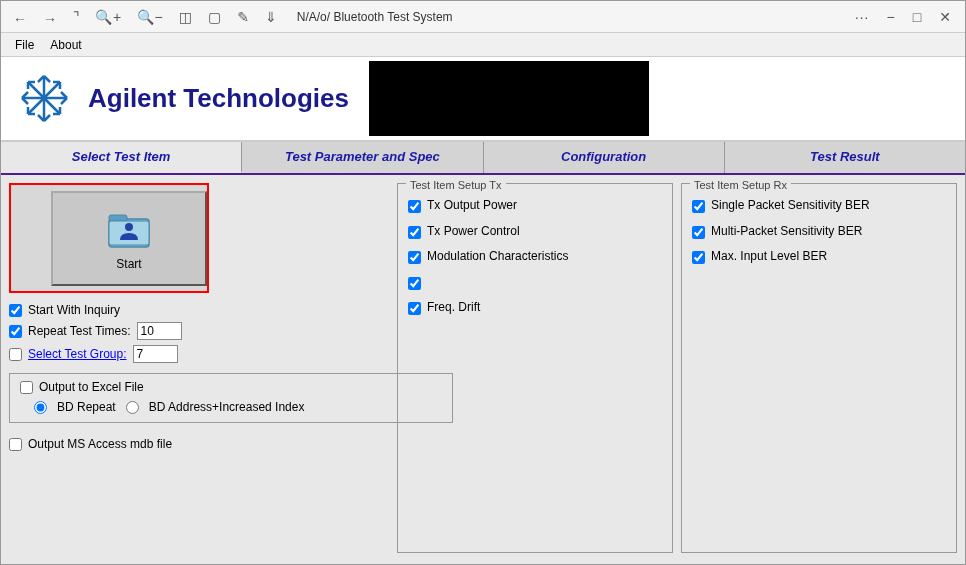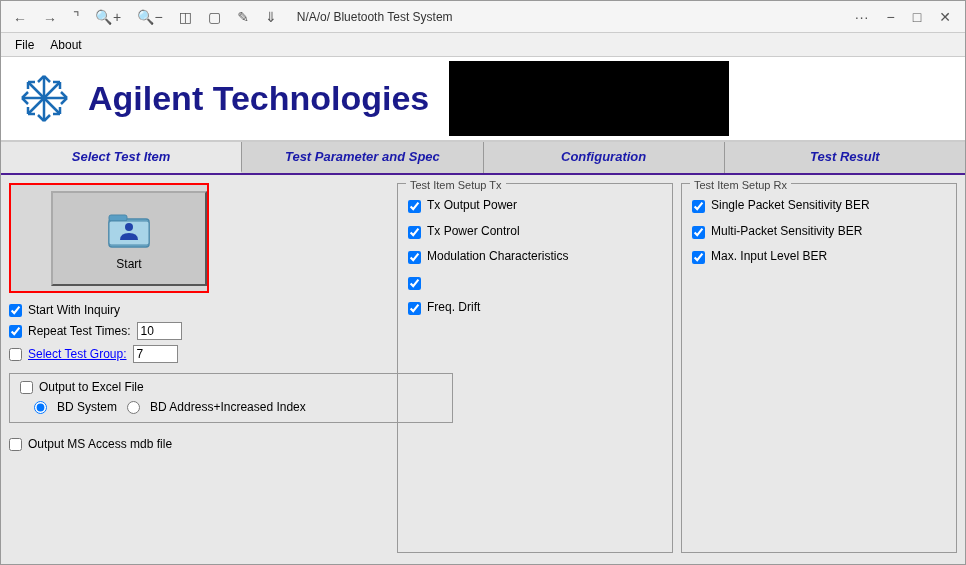--- a/index.html
+++ b/index.html
@@ -84,21 +84,21 @@
       align-items: center;
       padding: 0 16px;
       border-bottom: 2px solid #ccc;
     }
     .logo-snowflake {
       width: 55px;
       height: 55px;
       margin-right: 16px;
     }
     .header-title {
-      font-size: 34px;
+      font-size: 26px;
       font-weight: bold;
       color: #1a1a8a;
     }
     .header-black-box {
       margin-left: 20px;
       width: 280px;
       height: 75px;
       background: #000;
     }
 
@@ -365,21 +365,21 @@
     </div>
 
     <div class="fieldset-box" style="width:444px;">
       <div class="fieldset-legend"></div>
       <div class="option-row" style="margin-bottom:6px;">
         <input type="checkbox" id="chk-oe" style="">
         <label for="chk-oe">Output to Excel File</label>
       </div>
       <div class="radio-row" style="padding-left:14px;">
         <input type="radio" name="bd-addr" checked="" id="rd-bd" style="">
-        <label for="rd-bd">BD System</label>
+        <label for="rd-bd">BD Repeat</label>
         <input type="radio" name="bd-addr" id="rd-bdi" style="">
         <label for="rd-bdi">BD Address+Increased Index</label>
       </div>
     </div>
 
     <div class="bottom-check">
       <input type="checkbox" id="chk-ms" style="">
       <label for="chk-ms">Output MS Access mdb file</label>
     </div>
 

